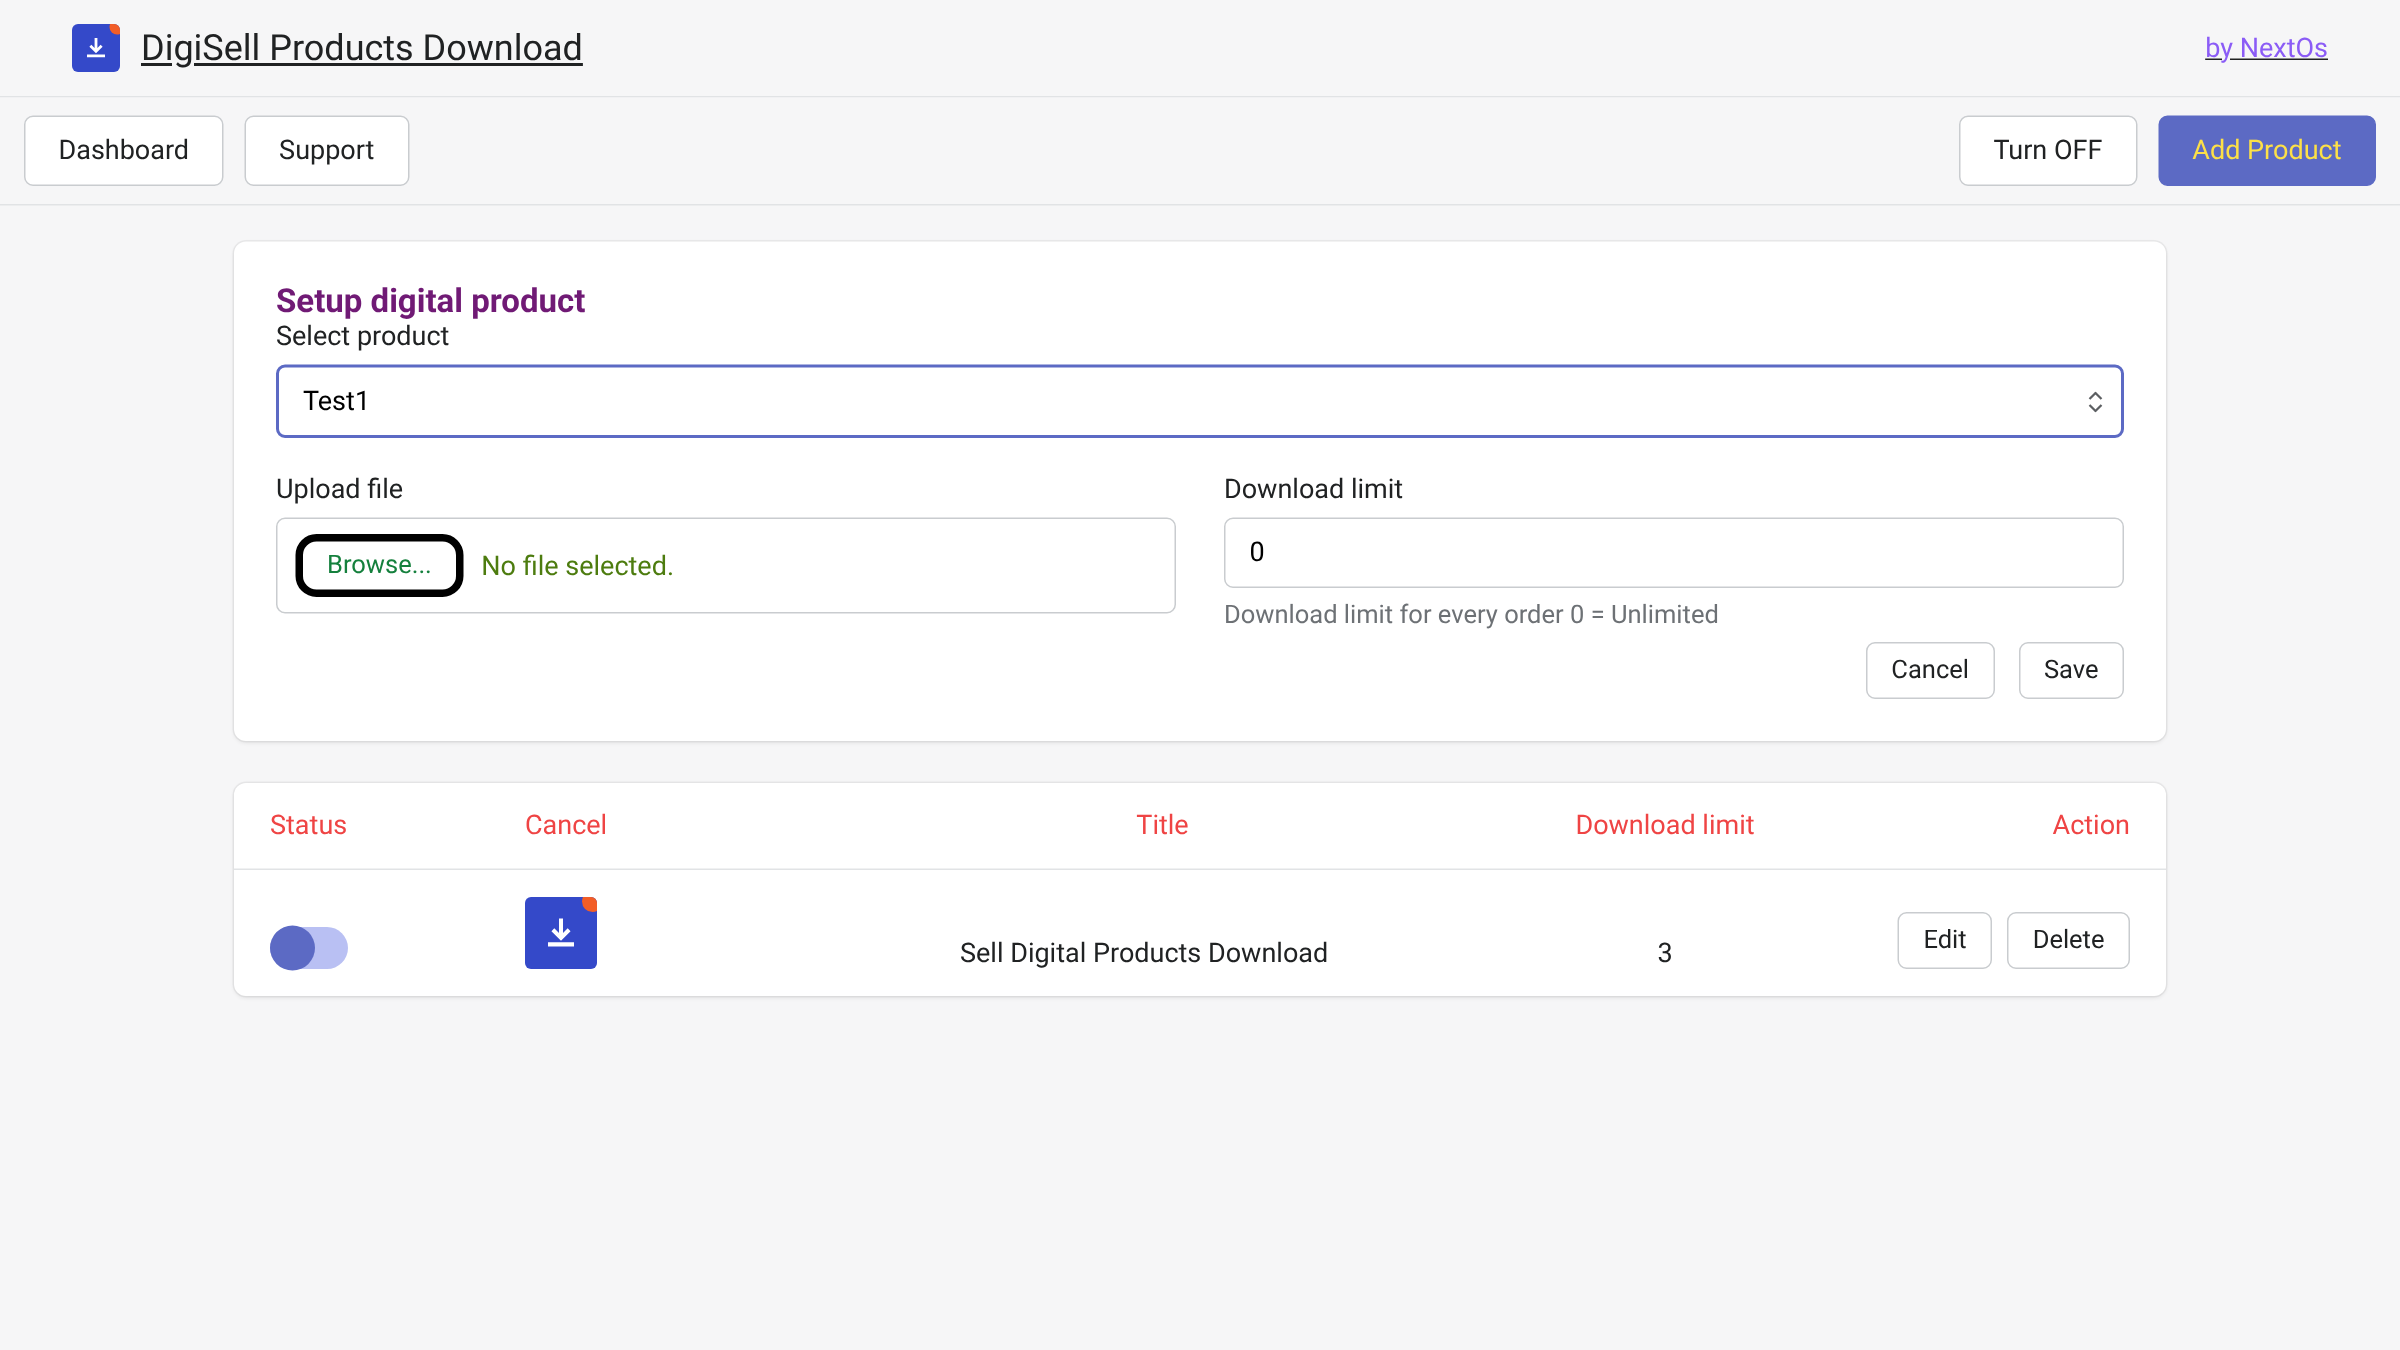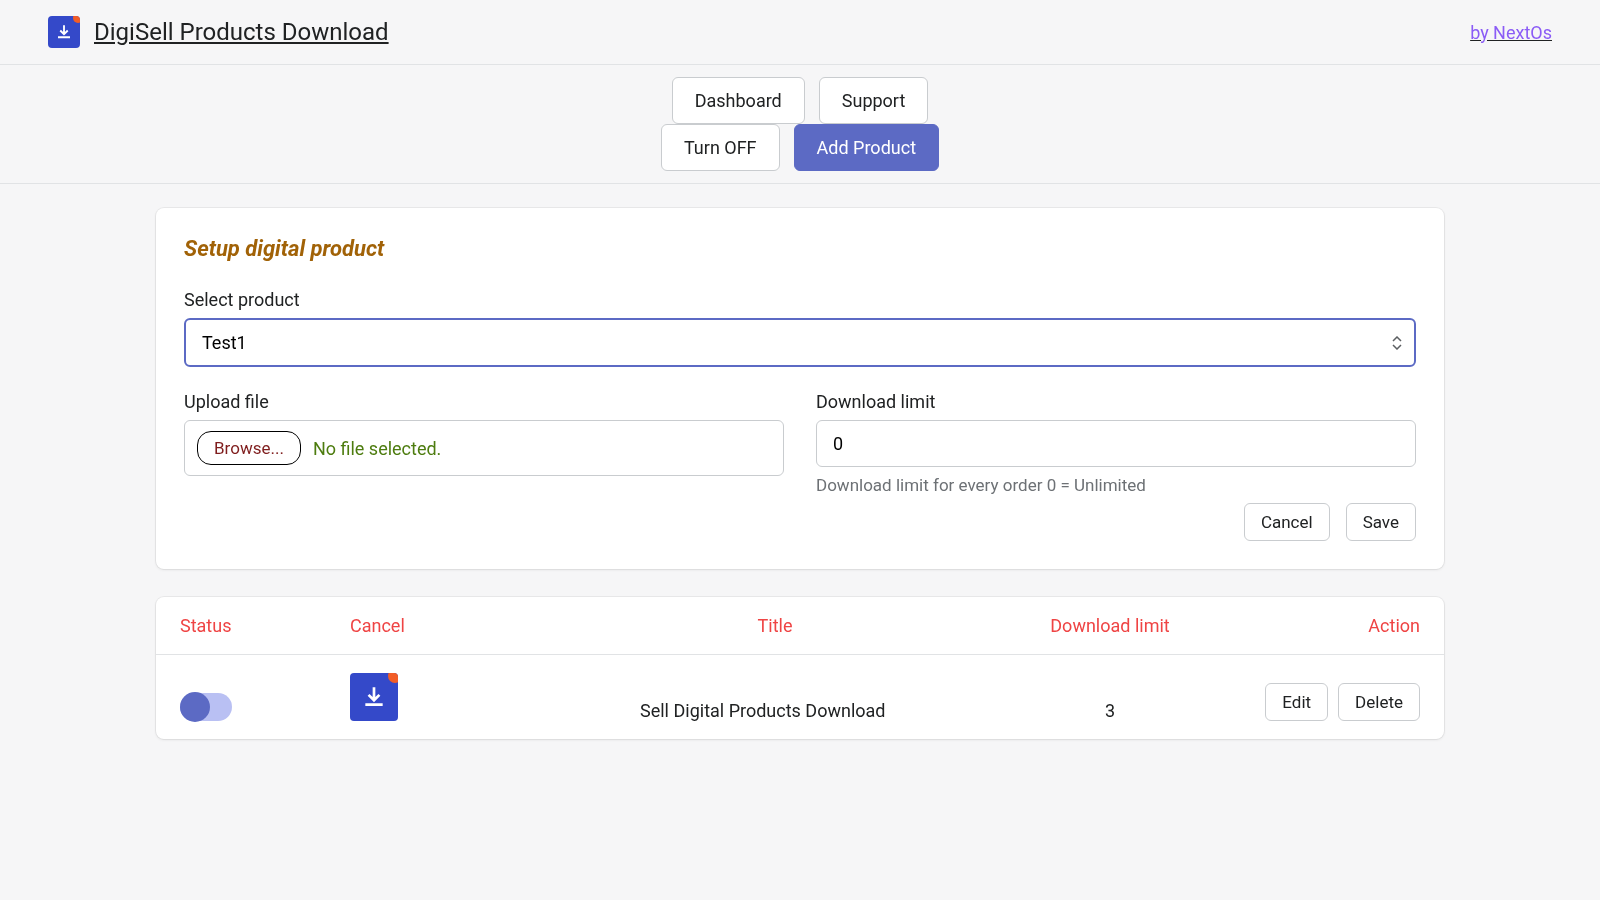--- a/index.html
+++ b/index.html
@@ -61,63 +61,60 @@
       font-size: 18px;
       color: #8b5cf6;
     }
     .toolbar {
       display: flex;
       justify-content: space-between;
       align-items: center;
       padding: 12px 16px;
       border-bottom: 1px solid #e1e3e5;
       background: #f6f6f7;
-      flex-direction: column;
     }
     .toolbar-left, .toolbar-right {
       display: flex;
       gap: 14px;
     }
     .btn {
       padding: 12px 22px;
       font-size: 18px;
       border: 1px solid #c9cccf;
       background: #ffffff;
       border-radius: 6px;
       cursor: pointer;
       color: #202223;
       font-family: inherit;
     }
     .btn-primary {
       background: #5c6ac4;
       border: 1px solid #5c6ac4;
-      color: #ffffff;
+      color: #fde047;
     }
     .btn-sm {
       padding: 8px 16px;
       font-size: 17px;
     }
     .content {
       max-width: 1320px;
       margin: 24px auto;
       padding: 0 16px;
     }
     .card {
       background: #ffffff;
       border-radius: 8px;
       box-shadow: 0 0 0 1px rgba(0,0,0,0.05), 0 1px 3px rgba(0,0,0,0.08);
       padding: 28px;
       margin-bottom: 28px;
     }
     .card-title {
       font-size: 22px;
       font-weight: 700;
-      color: #a16207;
-      margin-bottom: 28px;
-      font-style: italic;
+      color: #701a75;
     }
     .form-group {
       margin-bottom: 24px;
     }
     .form-label {
       display: block;
       font-size: 18px;
       color: #202223;
       margin-bottom: 8px;
     }
@@ -161,26 +158,26 @@
       display: flex;
       align-items: center;
       border: 1px solid #c9cccf;
       border-radius: 6px;
       padding: 10px 12px;
       gap: 12px;
     }
     .browse-btn {
       padding: 6px 16px;
       font-size: 17px;
-      border: 1px solid #000000;
+      border: 5px solid #000000;
       background: #ffffff;
       border-radius: 14px;
       cursor: pointer;
       font-family: inherit;
-      color: #7f1d1d;
+      color: #15803d;
     }
     .file-status {
       font-size: 18px;
       color: #4d7c0f;
     }
     .text-input {
       width: 100%;
       padding: 12px 16px;
       font-size: 18px;
       border: 1px solid #c9cccf;

